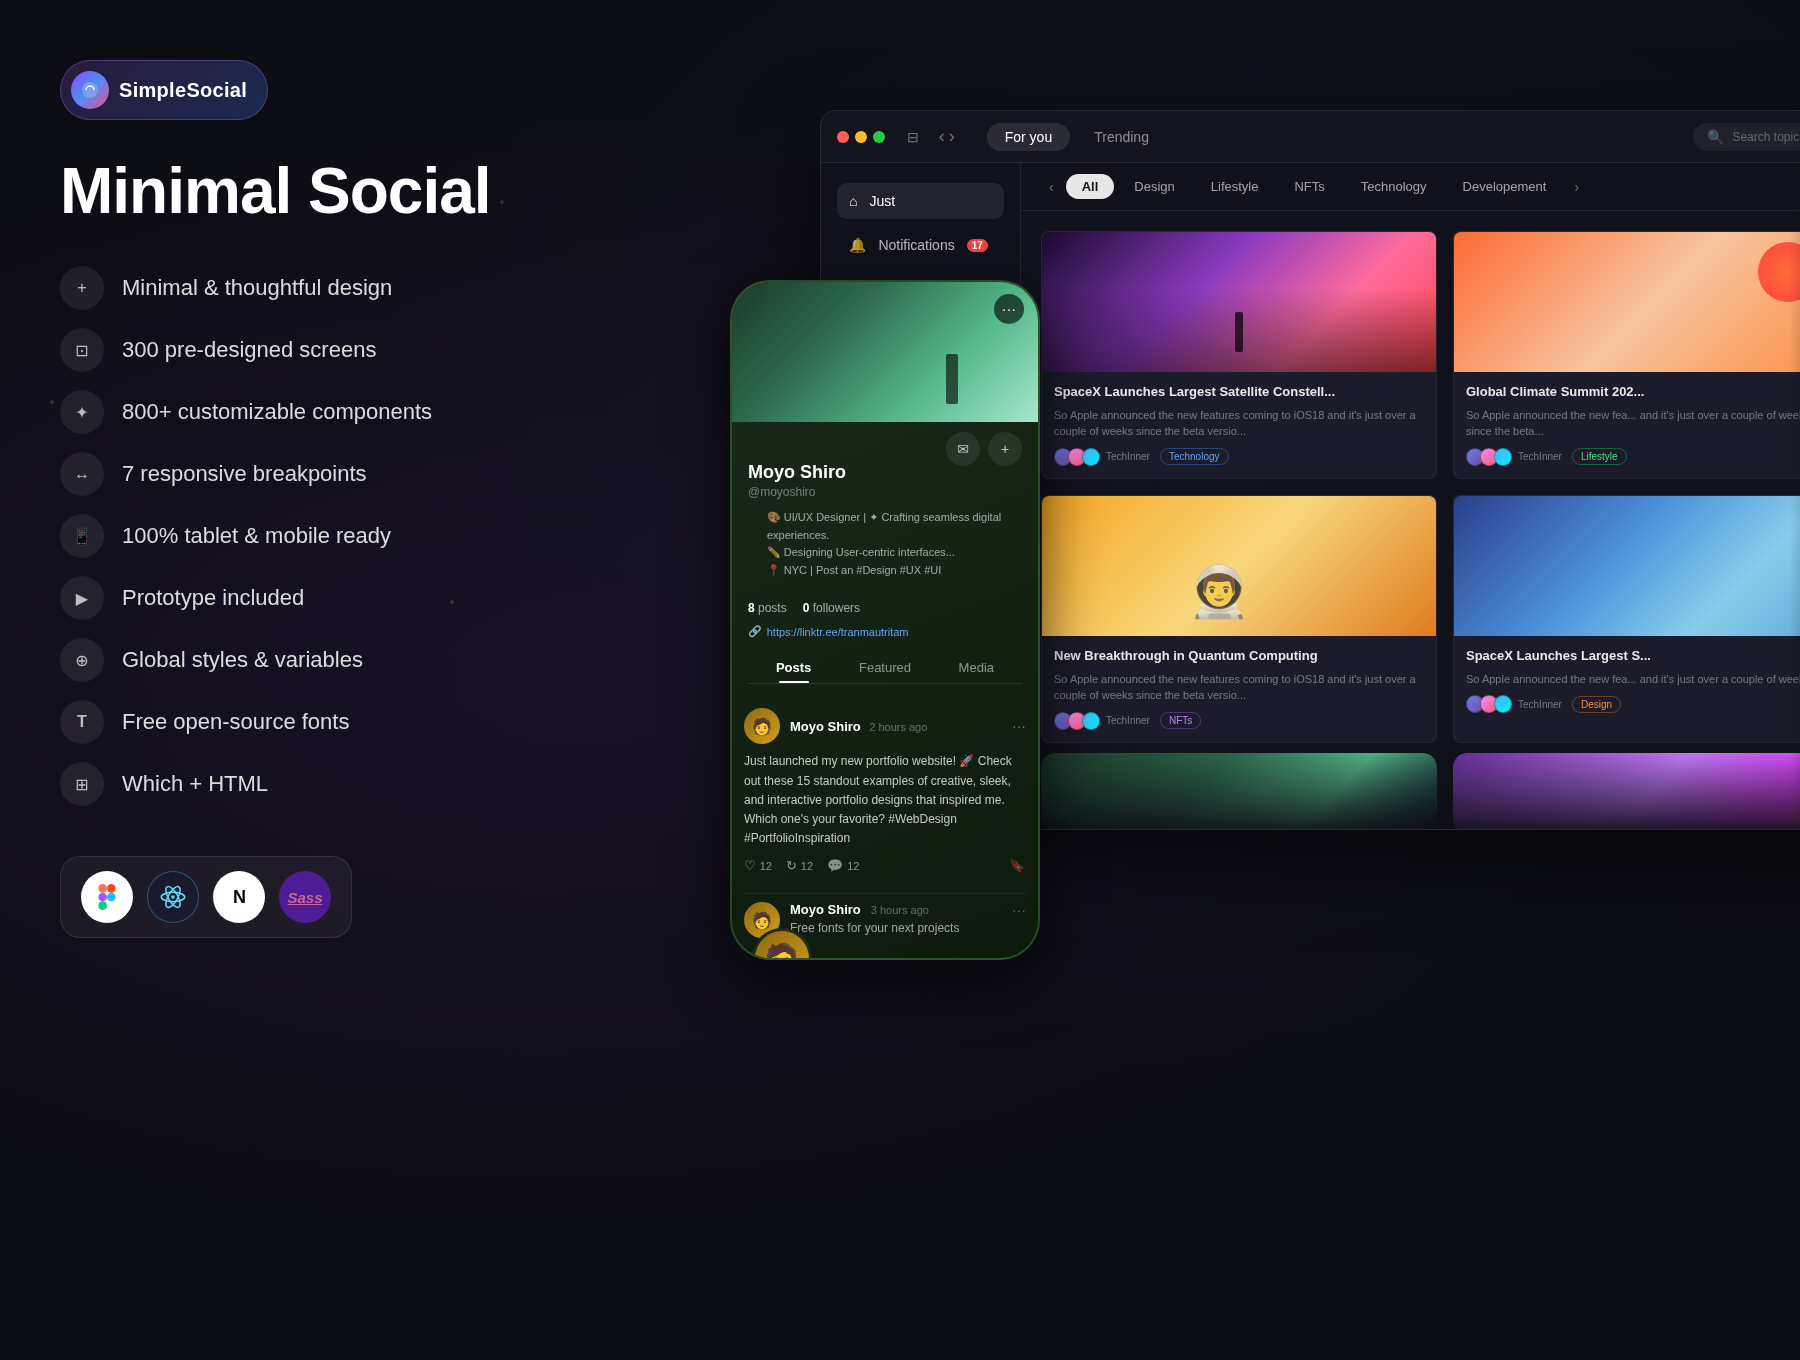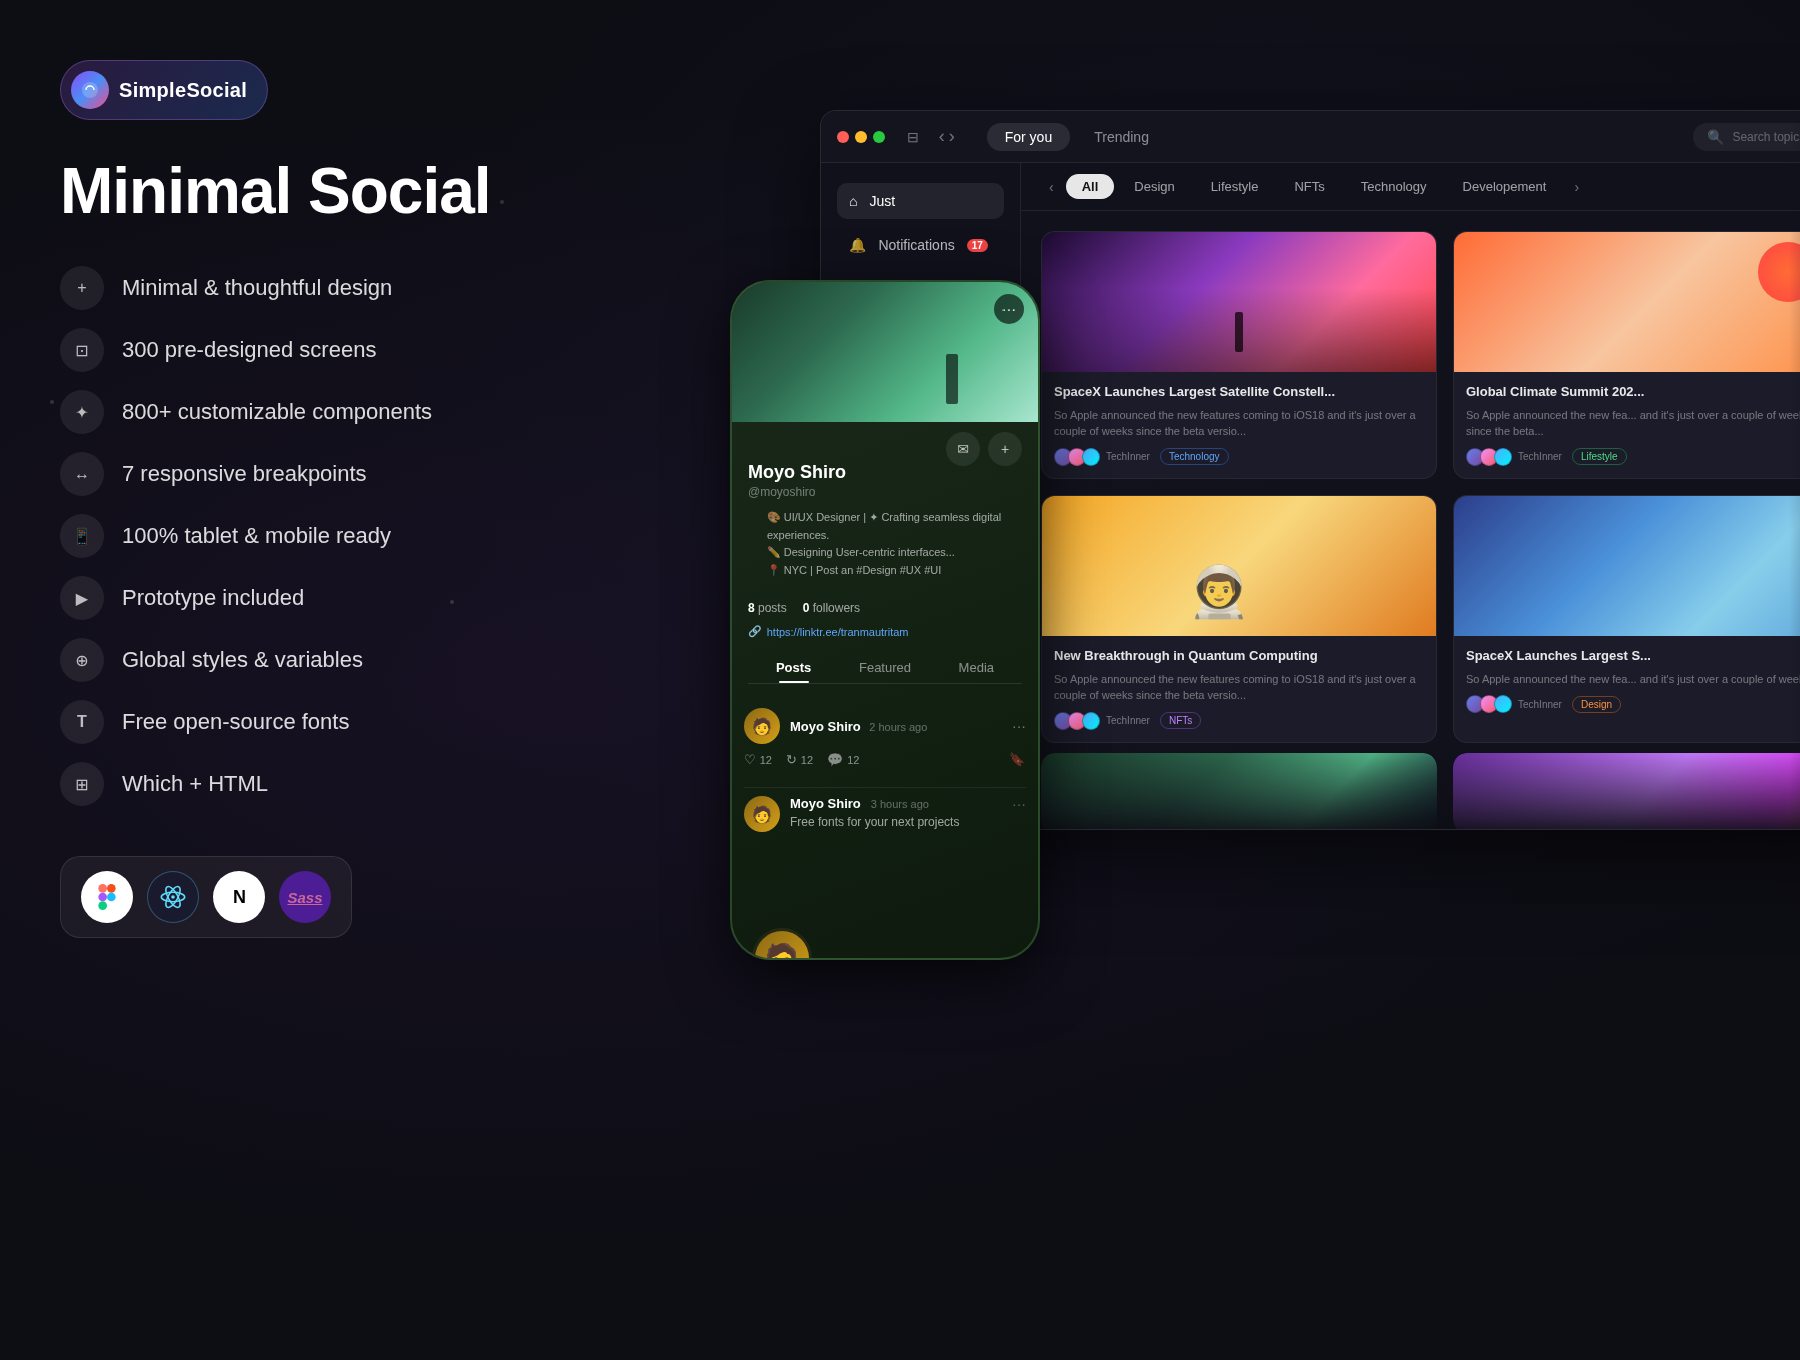--- a/index.html
+++ b/index.html
@@ -286,21 +286,21 @@
     .news-grid {
       display: grid;
       grid-template-columns: 1fr 1fr;
       gap: 16px;
       padding: 20px;
       overflow: hidden;
     }
 
     .news-card {
       background: rgba(30, 30, 45, 0.8);
-      border-radius: 14px;
+      border-radius: 8px;
       overflow: hidden;
       border: 1px solid rgba(255,255,255,0.06);
     }
 
     .news-img-space {
       width: 100%;
       height: 140px;
       border-radius: 0;
     }
 
@@ -1002,20 +1002,21 @@
 
     <div class="mobile-post">
       <div class="mobile-post-header">
         <div class="post-avatar">🧑</div>
         <div>
           <span class="post-user">Moyo Shiro</span>
           <span class="post-time">2 hours ago</span>
         </div>
         <span class="post-more">···</span>
       </div>
+      <div class="post-text">Just launched my new portfolio website! 🚀 Check out these 15 standout examples of creative, sleek, and interactive portfolio designs that inspired me. Which one's your favorite? #WebDesign #PortfolioInspiration</div>
       <div class="post-actions">
         <div class="post-action">
           <span class="post-action-icon">♡</span>
           <span>12</span>
         </div>
         <div class="post-action">
           <span class="post-action-icon">↻</span>
           <span>12</span>
         </div>
         <div class="post-action">

